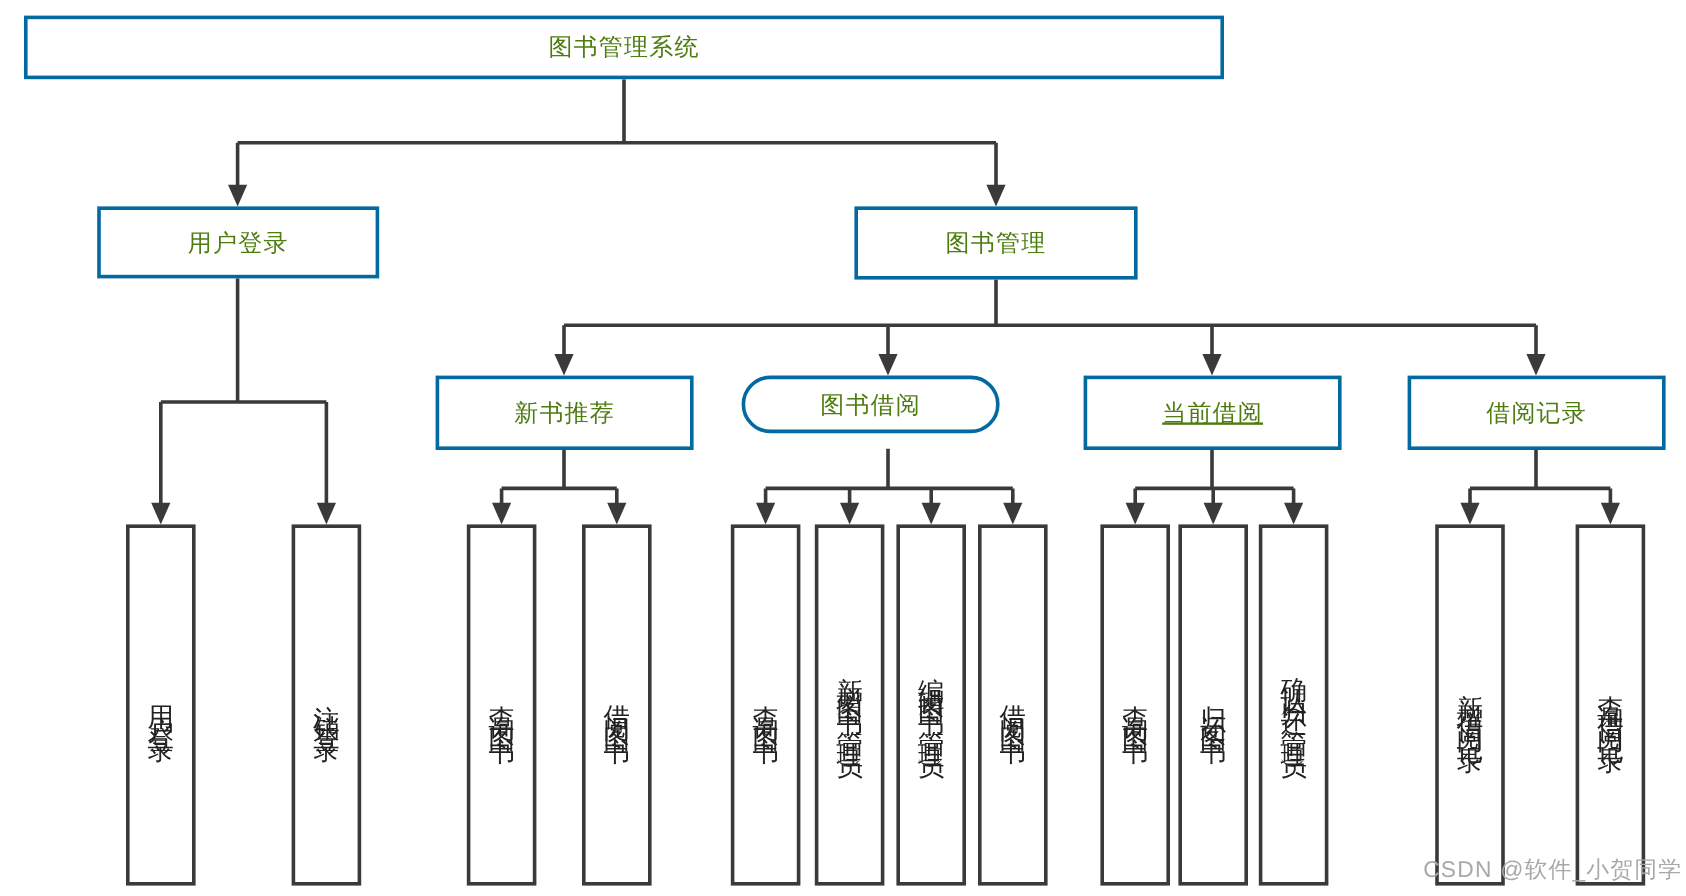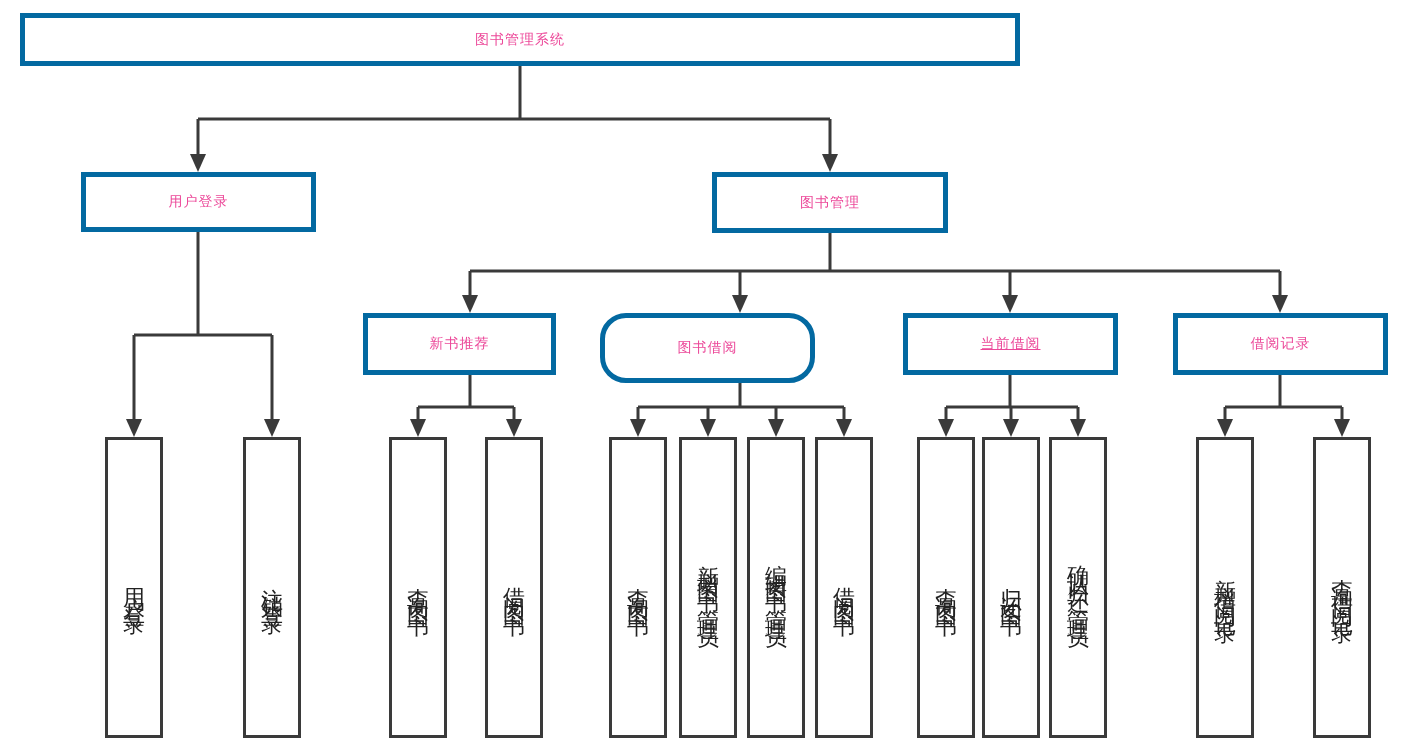--- a/index.html
+++ b/index.html
@@ -4,22 +4,22 @@
 <style>
   html,body{margin:0;padding:0;background:#ffffff;}
   body{
     width:1405px;height:747px;position:relative;overflow:hidden;
     font-family:"Liberation Sans","DejaVu Sans",sans-serif;
   }
   #stage{position:absolute;left:0;top:0;width:1405px;height:747px;}
   svg.wires{position:absolute;left:0;top:0;pointer-events:none;}
   .hbox{
     position:absolute;box-sizing:border-box;background:#ffffff;
-    border:5px solid #0369a1;display:flex;align-items:center;justify-content:center;
-    font-size:14px;letter-spacing:1px;color:#ec4899;z-index:2;
+    border:3px solid #0369a1;display:flex;align-items:center;justify-content:center;
+    font-size:20px;letter-spacing:1px;color:#4d7c0f;z-index:2;
   }
   .vbox{
     position:absolute;box-sizing:border-box;background:#ffffff;
     border:3px solid #3a3a3a;display:flex;align-items:center;justify-content:center;
     top:437px;height:301px;width:58px;z-index:2;
   }
   .vbox .vtext{
     writing-mode:vertical-rl;text-orientation:mixed;
     font-size:22px;letter-spacing:9px;color:#222222;line-height:1;
   }
@@ -77,24 +77,24 @@
     <span>图书管理系统</span>
   </div>
 
   <div class="hbox" style="left:81px;top:172px;width:235px;height:60px;">
     <span>用户登录</span>
   </div>
   <div class="hbox" style="left:712px;top:172px;width:236px;height:61px;">
     <span>图书管理</span>
   </div>
 
-  <div class="hbox" style="left:363px;top:313px;width:193px;height:62px;">
+  <div class="hbox" style="left:363px;top:313px;width:215px;height:62px;">
     <span>新书推荐</span>
   </div>
-  <div class="hbox" style="left:600px;top:313px;width:215px;height:70px;border-radius:26px;">
+  <div class="hbox" style="left:618px;top:313px;width:215px;height:48px;border-radius:26px;">
     <span>图书借阅</span>
   </div>
   <div class="hbox" style="left:903px;top:313px;width:215px;height:62px;text-decoration:underline;">
     <span>当前借阅</span>
   </div>
   <div class="hbox" style="left:1173px;top:313px;width:215px;height:62px;">
     <span>借阅记录</span>
   </div>
 
   <div class="vbox" style="left:105px;">
@@ -134,14 +134,15 @@
     <span class="vtext">确认归还（管理员）</span>
   </div>
 
   <div class="vbox" style="left:1196px;">
     <span class="vtext">新增借阅记录</span>
   </div>
   <div class="vbox" style="left:1313px;">
     <span class="vtext">查询借阅记录</span>
   </div>
 
+  <div class="watermark">CSDN @软件_小贺同学</div>
 
 </div>
 
 </body></html>

